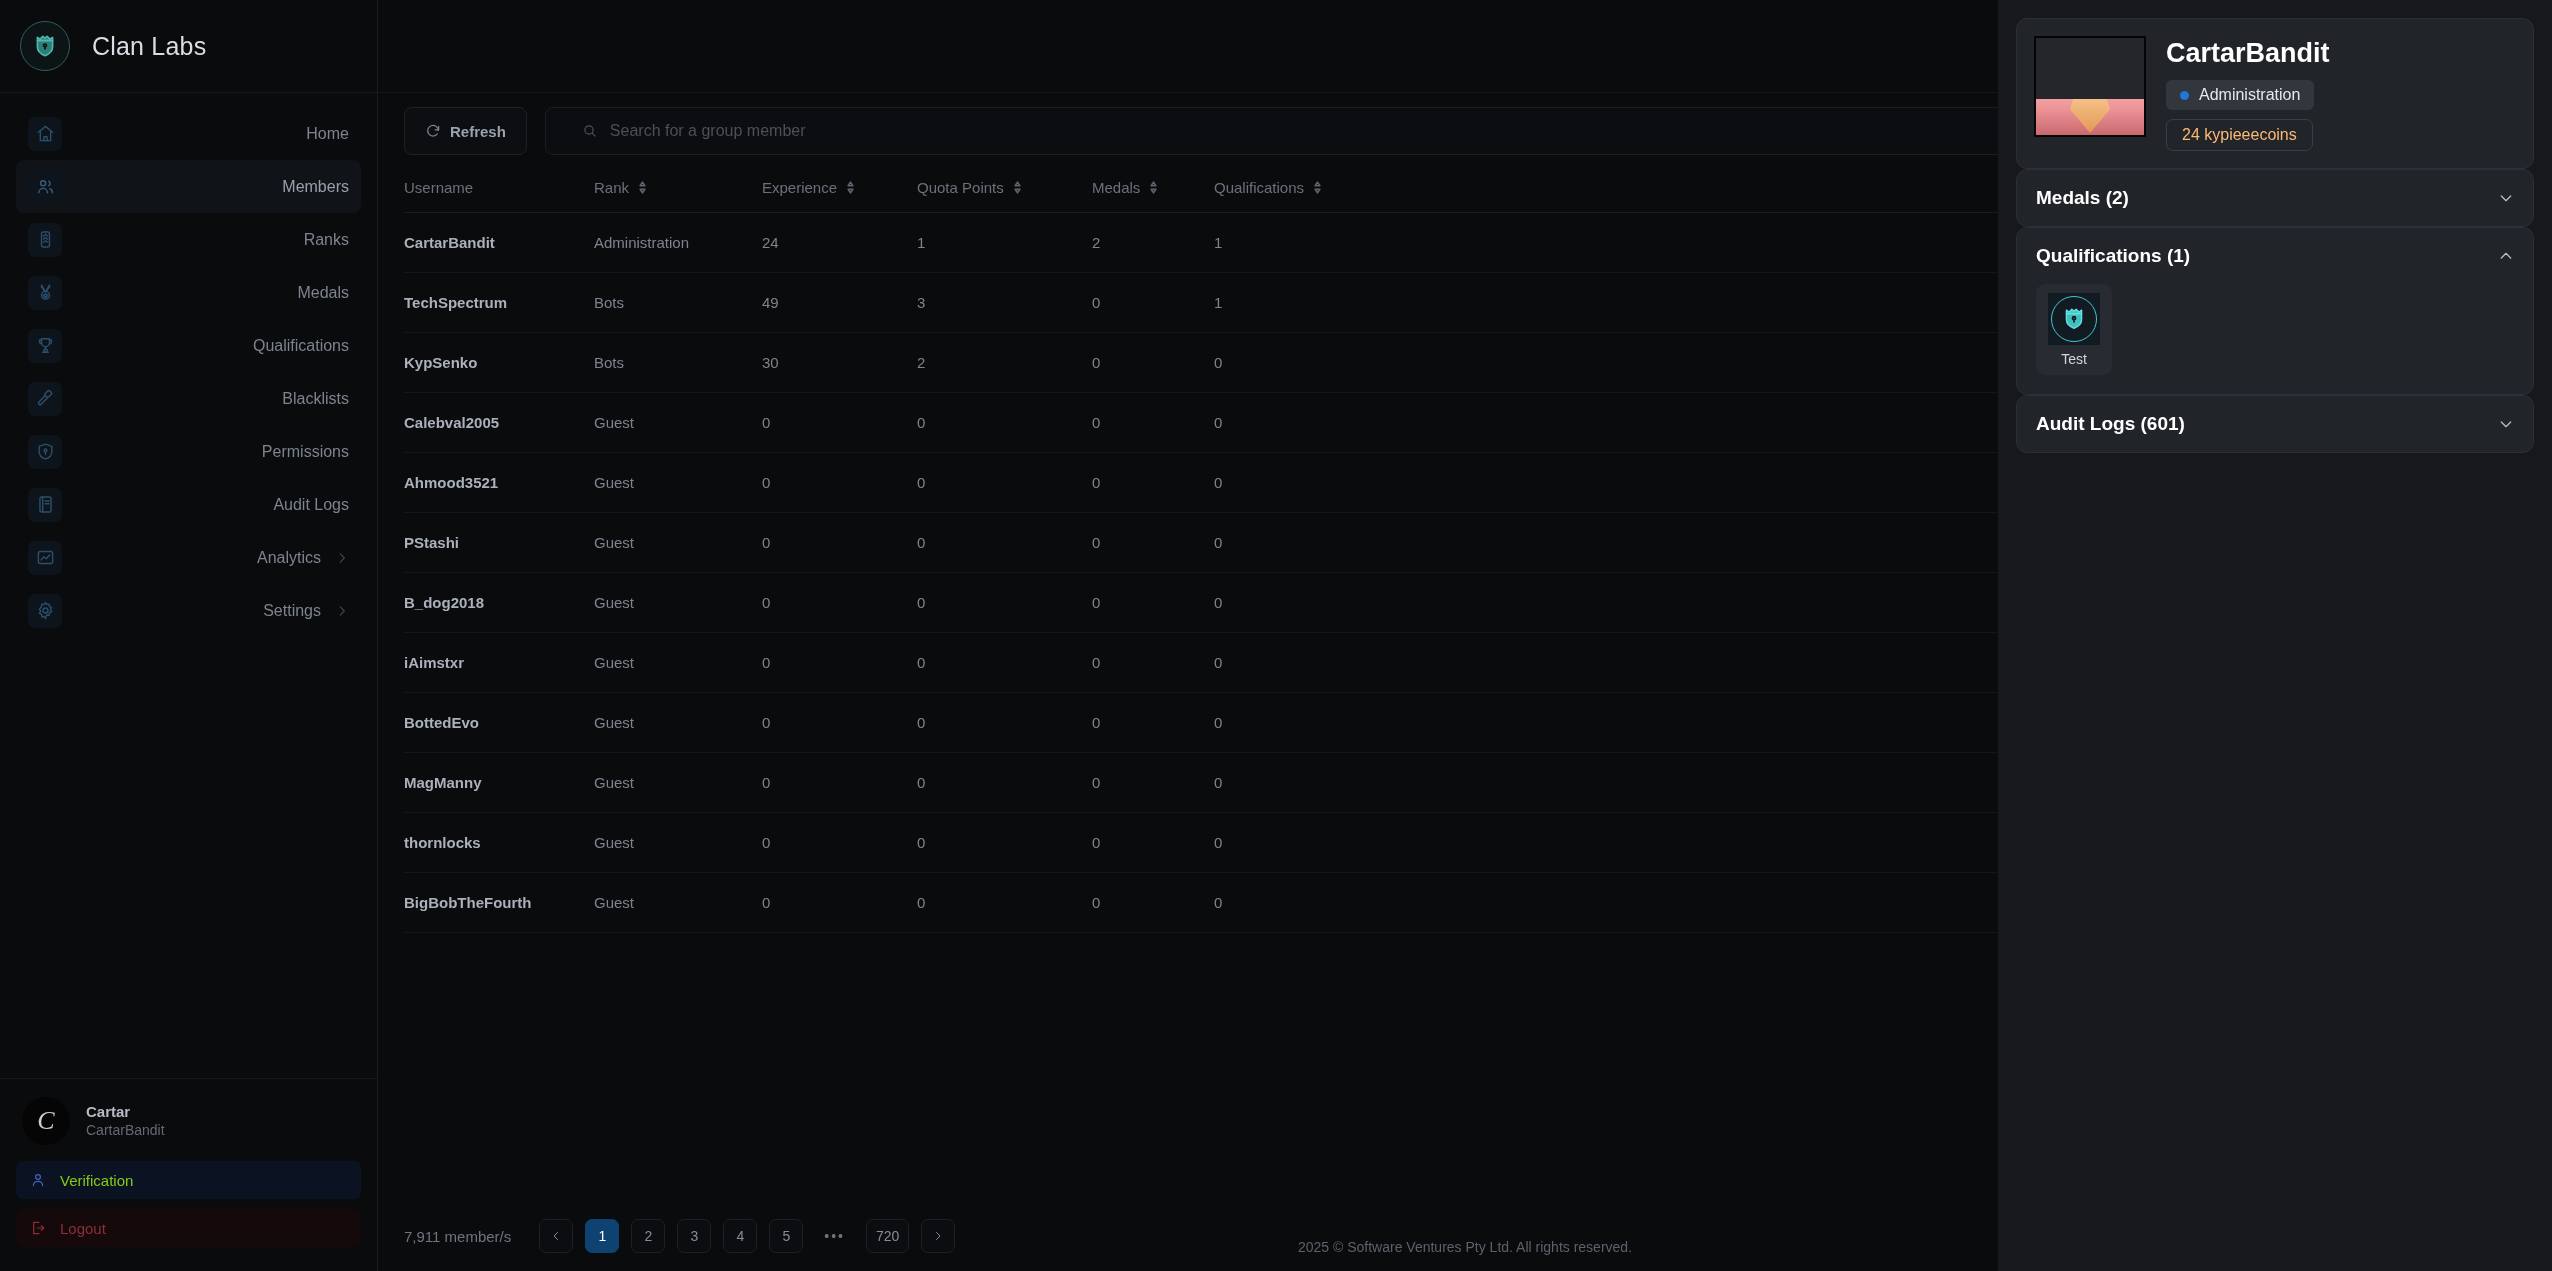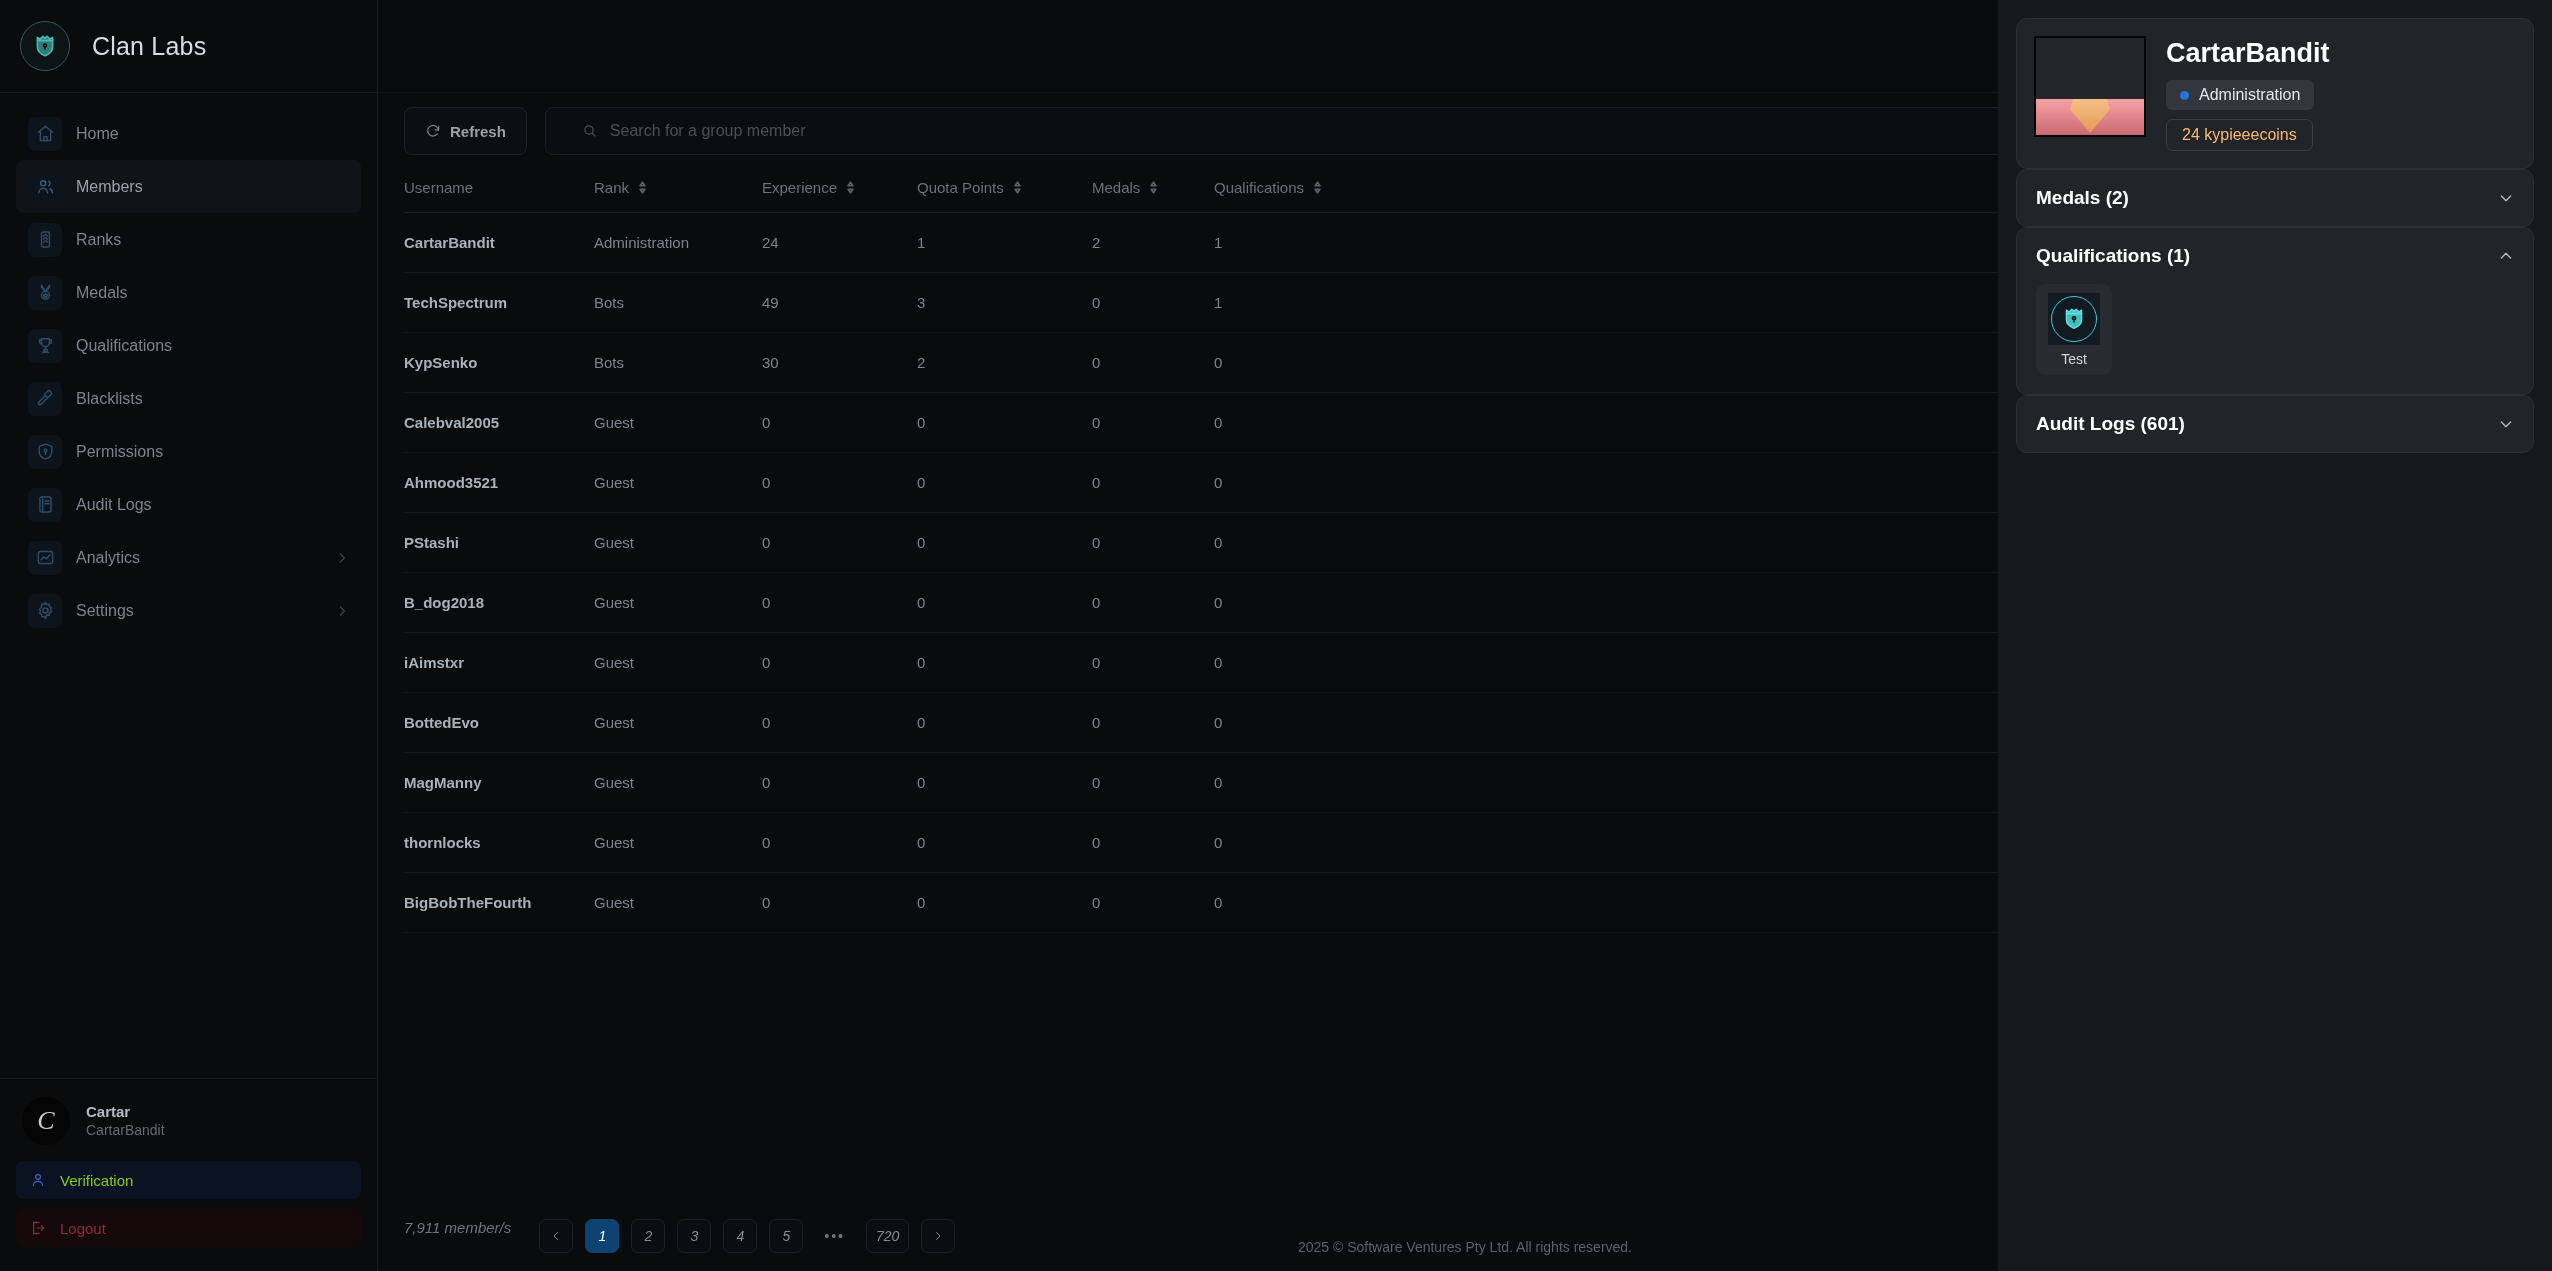--- a/index.html
+++ b/index.html
@@ -39,21 +39,21 @@
   }
   .nav-item.active { background: #101318; color: #98a0ac; }
   .nav-ico {
     width: 34px; height: 34px; border-radius: 7px;
     background: #0e141c; display: flex; align-items: center; justify-content: center;
     flex: 0 0 34px;
   }
   .nav-ico svg { width: 19px; height: 19px; stroke: #2b4f6b; fill: none;
                  stroke-width: 1.8; stroke-linecap: round; stroke-linejoin: round; }
   .nav-item.active .nav-ico svg { stroke: #365d7d; }
-  .nav-label { flex: 1 1 auto; }
+  .nav-label { flex: 1 1 auto; text-align: right; }
   .nav-chev { width: 14px; height: 14px; stroke: #41474f; fill: none; stroke-width: 2;
               stroke-linecap: round; stroke-linejoin: round; }
 
   .side-foot { padding: 0 16px 14px 16px; border-top: 1px solid #17191d; padding-top: 18px; }
   .profile { display: flex; align-items: center; gap: 16px; padding: 0 4px 16px 6px; }
   .profile-av {
     width: 48px; height: 48px; border-radius: 50%;
     background: #050505; display: flex; align-items: center; justify-content: center;
     font-size: 26px; font-style: italic; color: #c9ccd1;
     font-family: "Liberation Serif", serif; overflow: hidden;
@@ -111,21 +111,21 @@
     border-bottom: 1px solid #141619;
   }
   table.members td.uname { color: #aab1ba; font-weight: bold; }
   .col-user { width: 190px; }
   .col-rank { width: 168px; }
   .col-exp  { width: 155px; }
   .col-quota{ width: 175px; }
   .col-med  { width: 122px; }
   .col-qual { width: auto; }
 
-  .pager { display: flex; gap: 12px; padding: 20px 26px 18px 26px; font-style: italic; }
+  .pager { display: flex; align-items: center; gap: 12px; padding: 20px 26px 18px 26px; }
   .pager-count { font-size: 15px; color: #6e757f; margin-right: 16px; }
   .pg {
     min-width: 34px; height: 34px; padding: 0 9px;
     border: 1px solid #1d2025; border-radius: 7px; background: #0b0d10;
     display: flex; align-items: center; justify-content: center;
     font-size: 14px; color: #868d97; cursor: pointer;
   }
   .pg.cur { background: #0e4272; border-color: #0e4272; color: #ffffff; }
   .pg.dots { border: none; background: transparent; color: #6e757f; min-width: 26px;
              letter-spacing: 2px; }

